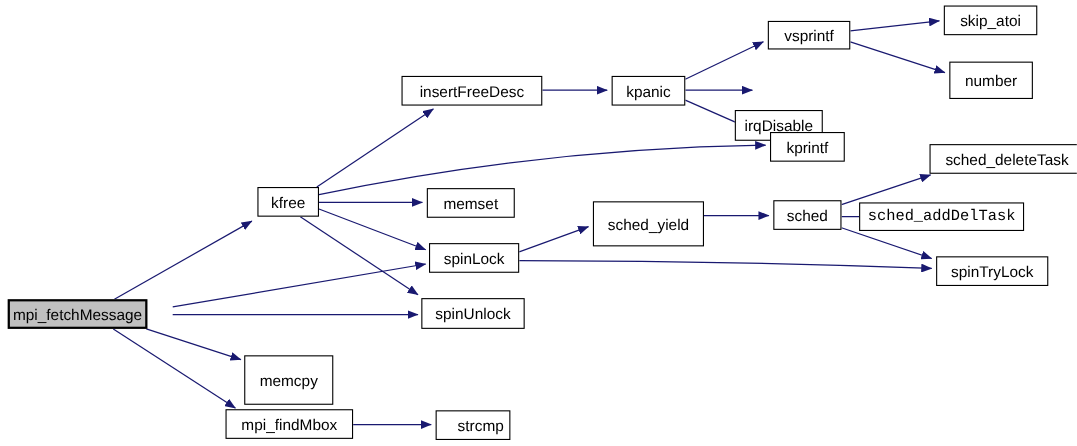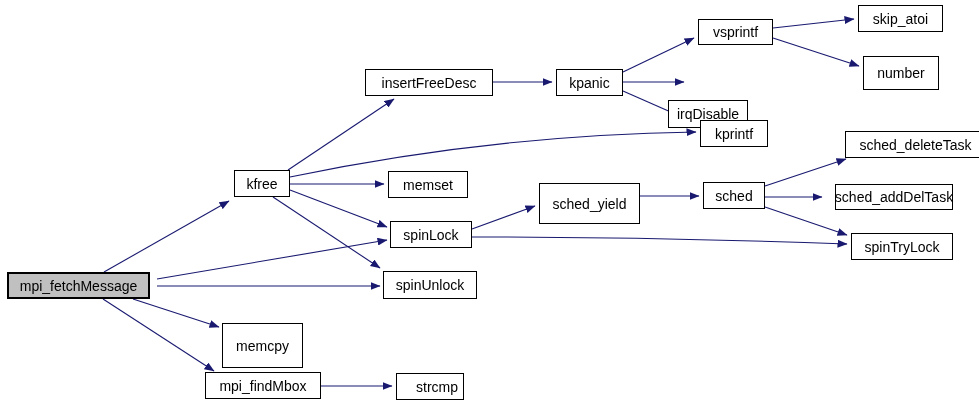--- a/index.html
+++ b/index.html
@@ -75,34 +75,34 @@
         <path d="M640,196 L699,196" class="edge" stroke="#191970" marker-end="url(#arrowhead)"></path>
         <path d="M765,186 L846,159" class="edge" stroke="#191970" marker-end="url(#arrowhead)"></path>
         <path d="M765,197 L822,197" class="edge" stroke="#191970" marker-end="url(#arrowhead)"></path>
         <path d="M765,207 L847,235" class="edge" stroke="#191970" marker-end="url(#arrowhead)"></path>
         <path d="M472,229 L535,206" class="edge" stroke="#191970" marker-end="url(#arrowhead)"></path>
         <path d="M472,237 Q660,237 847,244" class="edge" stroke="#191970" marker-end="url(#arrowhead)"></path>
         <path d="M321,386 L392,386" class="edge" stroke="#191970" marker-end="url(#arrowhead)"></path>
       </g>
   </svg>
   <div id="node-layer">
-      <div class="node highlight" style="left: 7px; top: 272px; width: 143px; height: 27px;">mpi_fetchMessage</div>
+      <div class="node highlight" style="left: 7px; top: 272px; width: 127px; height: 27px;">mpi_fetchMessage</div>
       <div class="node" style="left: 234px; top: 170px; width: 56px; height: 27px;">kfree</div>
       <div class="node" style="left: 365px; top: 69px; width: 128px; height: 27px;">insertFreeDesc</div>
       <div class="node" style="left: 556px; top: 69px; width: 67px; height: 27px;">kpanic</div>
       <div class="node" style="left: 698px; top: 19px; width: 75px; height: 26px;">vsprintf</div>
       <div class="node" style="left: 858px; top: 5px; width: 85px; height: 27px;">skip_atoi</div>
       <div class="node" style="left: 863px; top: 56px; width: 76px; height: 34px;">number</div>
       <div class="node" style="left: 668px; top: 68px; width: 80px; height: 28px; margin-top: 32px;">irqDisable</div>
       <div class="node" style="left: 700px; top: 120px; width: 68px; height: 27px;">kprintf</div>
       <div class="node" style="left: 388px; top: 171px; width: 80px; height: 27px;">memset</div>
       <div class="node" style="left: 539px; top: 183px; width: 101px; height: 41px;">sched_yield</div>
       <div class="node" style="left: 703px; top: 182px; width: 62px; height: 27px;">sched</div>
       <div class="node" style="left: 829px; top: 131px; width: 141px; height: 27px; margin-left: 16px;">sched_deleteTask</div>
-      <div class="node" style="left: 835px; top: 184px; width: 118px; height: 26px;">sched_addDelTask</div>
+      <div class="node" style="left: 781px; top: 184px; width: 150px; height: 26px; font-family: Liberation Mono, monospace;">sched_addDelTask</div>
       <div class="node" style="left: 851px; top: 233px; width: 102px; height: 27px;">spinTryLock</div>
       <div class="node" style="left: 390px; top: 221px; width: 82px; height: 27px;">spinLock</div>
       <div class="node" style="left: 383px; top: 271px; width: 94px; height: 28px;">spinUnlock</div>
       <div class="node" style="left: 222px; top: 323px; width: 81px; height: 45px;">memcpy</div>
       <div class="node" style="left: 205px; top: 372px; width: 116px; height: 27px;">mpi_findMbox</div>
       <div class="node" style="left: 396px; top: 373px; width: 68px; height: 27px; padding-left: 14px;">strcmp</div>
     </div>
 </div>
 
 </body></html>

